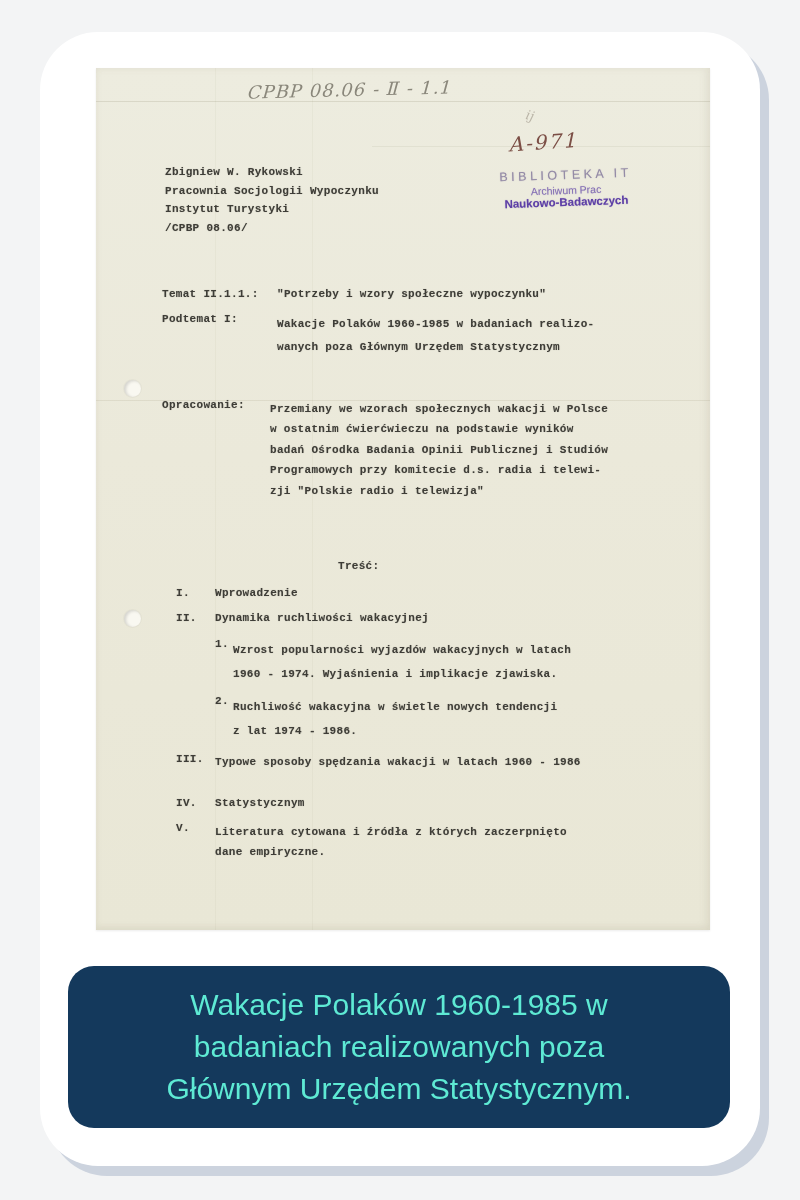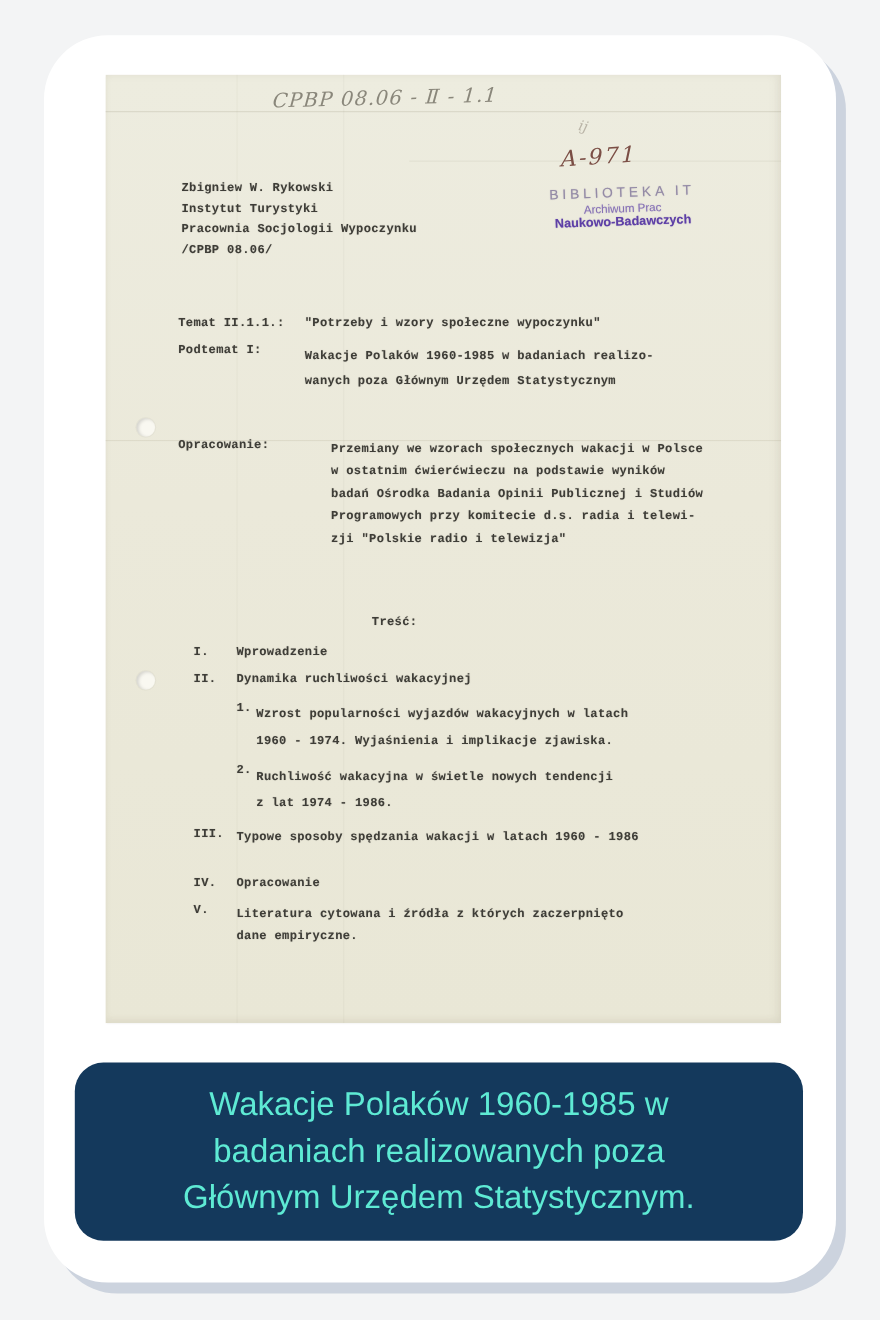--- a/index.html
+++ b/index.html
@@ -69,21 +69,21 @@
     font-size:11px;font-weight:bold;color:#3e3d37;
     letter-spacing:0.3px;white-space:nowrap;
     text-shadow:0 0 1px rgba(62,61,55,0.35);
   }
   .letterhead{position:absolute;left:69px;top:95px;line-height:18.6px;}
   .lbl-temat{position:absolute;left:66px;top:220px;}
   .val-temat{position:absolute;left:181px;top:220px;}
   .lbl-podtemat{position:absolute;left:66px;top:245px;}
   .val-podtemat{position:absolute;left:181px;top:245px;line-height:22.5px;}
   .lbl-oprac{position:absolute;left:66px;top:331px;}
-  .val-oprac{position:absolute;left:174px;top:331px;line-height:20.4px;margin-left:31px;}
+  .val-oprac{position:absolute;left:174px;top:331px;line-height:20.4px;}
 
   .toc-title{position:absolute;left:242px;top:492px;}
   .toc-num{position:absolute;left:80px;}
   .toc-txt{position:absolute;left:119px;}
   .t-i{top:519px;}  .t-ii{top:544px;}
   .t-iii{top:685px;}.t-iv{top:729px;}.t-v{top:754px;}
   .toc-sub{position:absolute;left:119px;display:flex;}
   .toc-sub .n{width:18px;flex:none;}
   .toc-sub .ls{line-height:24px;}
   .t-s1{top:570px;} .t-s2{top:627px;}
@@ -116,22 +116,22 @@
     <div class="inv">A-971</div>
 
     <div class="stamp">
       <div class="s1">BIBLIOTEKA IT</div>
       <div class="s2">Archiwum Prac</div>
       <div class="s3">Naukowo-Badawczych</div>
     </div>
 
     <div class="letterhead tw">
       <div>Zbigniew W. Rykowski</div>
+      <div>Pracownia Socjologii Wypoczynku</div>
       <div>Instytut Turystyki</div>
-      <div>Pracownia Socjologii Wypoczynku</div>
       <div>/CPBP 08.06/</div>
     </div>
 
     <div class="tw lbl-temat">Temat II.1.1.:</div>
     <div class="tw val-temat">"Potrzeby i wzory społeczne wypoczynku"</div>
 
     <div class="tw lbl-podtemat">Podtemat I:</div>
     <div class="tw val-podtemat">
       <div>Wakacje Polaków 1960-1985 w badaniach realizo-</div>
       <div>wanych poza Głównym Urzędem Statystycznym</div>
@@ -169,21 +169,21 @@
         <div>z lat 1974 - 1986.</div>
       </div>
     </div>
 
     <div class="tw toc-num t-iii">III.</div>
     <div class="tw toc-txt t-iii lh19">
       <div>Typowe sposoby spędzania wakacji w latach 1960 - 1986</div>
     </div>
 
     <div class="tw toc-num t-iv">IV.</div>
-    <div class="tw toc-txt t-iv">Opracowanie</div>
+    <div class="tw toc-txt t-iv">Statystycznym</div>
 
     <div class="tw toc-num t-v">V.</div>
     <div class="tw toc-txt t-v lh20">
       <div>Literatura cytowana i źródła z których zaczerpnięto</div>
       <div>dane empiryczne.</div>
     </div>
 
     <div class="hole h1"></div>
     <div class="hole h2"></div>
   </div>

